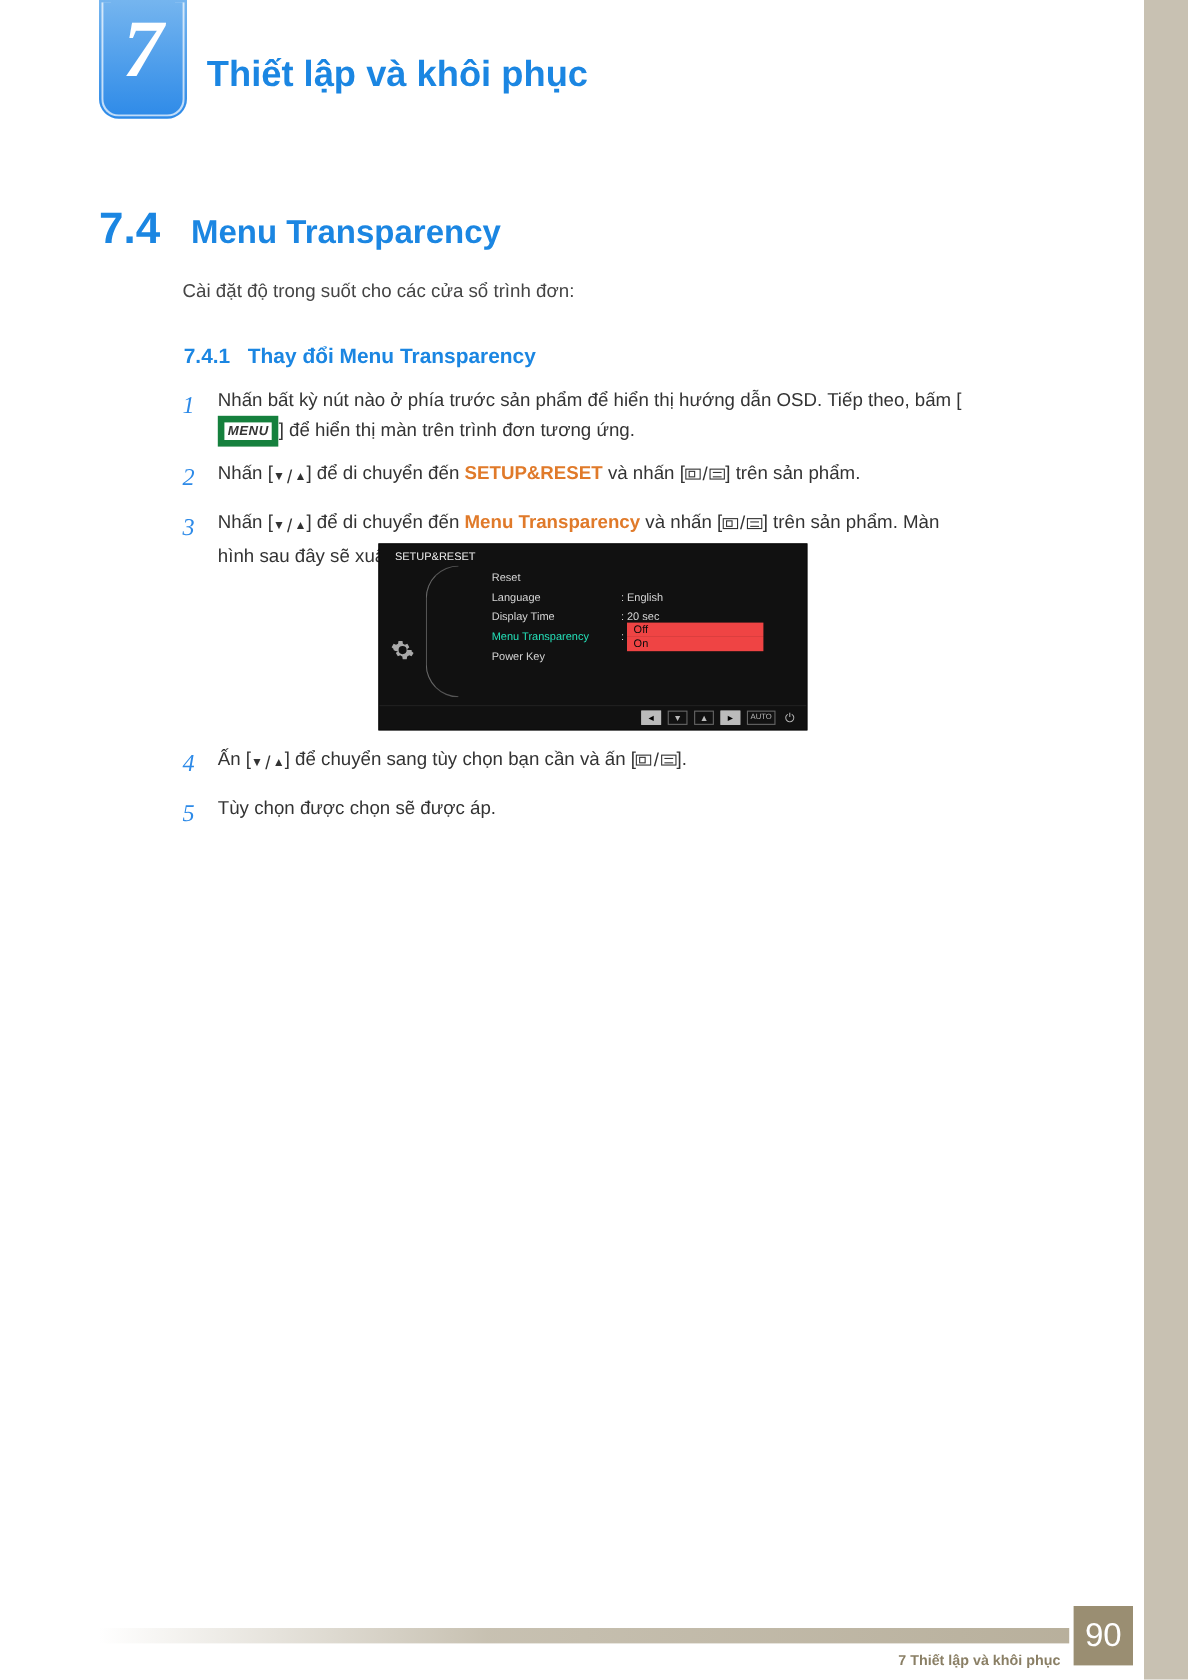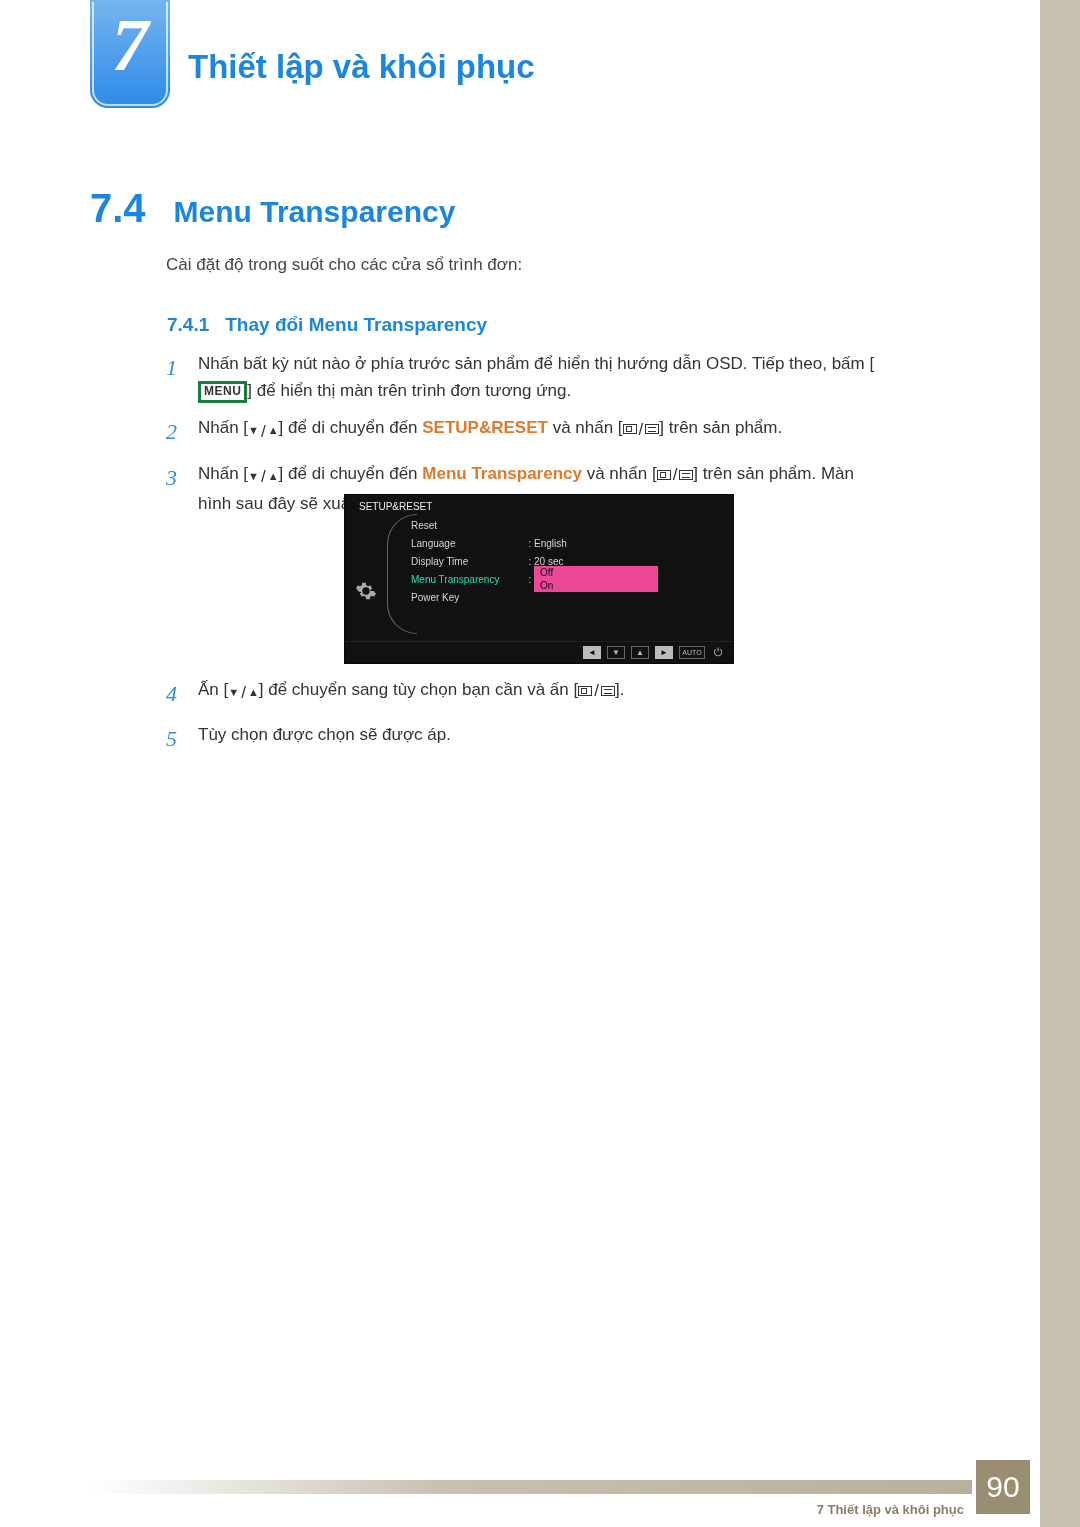--- a/index.html
+++ b/index.html
@@ -19,42 +19,42 @@
   
   .subsec-row { position: absolute; left: 167px; top: 314px; display: flex; gap: 16px; align-items:baseline;}
   .subsec-num { color: #1b86e2; font-size: 19px; font-weight: 700; }
   .subsec-title { color: #1b86e2; font-size: 19px; font-weight: 700; }
   
   .steps { position: absolute; left: 166px; top: 350px; width: 720px; }
   .step { display: flex; gap: 14px; margin-bottom: 10px; line-height: 1.6; font-size: 17px; color: #333; }
   .step-num { font-family: Georgia, 'Times New Roman', serif; font-style: italic; color: #2d8ae8; font-size: 22px; font-weight: 400; width: 18px; flex-shrink:0; }
   .step-body { flex: 1; }
   .kw-orange { color: #e07a2a; font-weight: 700; }
-  .kbd { display:inline-block; border:3px solid #15803d; padding: 0 3px; font-size: 12px; font-weight:700; letter-spacing:0.5px; vertical-align: 1px; line-height:1.3;}
+  .kbd { display:inline-block; border:6px solid #15803d; padding: 0 3px; font-size: 12px; font-weight:700; letter-spacing:0.5px; vertical-align: 1px; line-height:1.3;font-style:italic;}
   .iconpair { display:inline-flex; align-items:center; gap:2px; vertical-align:-1px;}
   .tri { font-size: 11px; }
   .rect-icon { display:inline-block; width:14px; height:10px; border:1.4px solid #333; position:relative; vertical-align:-1px;}
   .rect-icon.left::after{content:"";position:absolute;left:2px;top:1px;width:4px;height:4px;border:1px solid #333;}
   .rect-icon.right::after{content:"";position:absolute;left:2px;top:2px;right:2px;height:3px;border-top:1px solid #333;border-bottom:1px solid #333;}
 
   
   .osd { position: absolute; left: 344px; top: 494px; width: 390px; height: 170px; background: #111; color: #ddd; font-size: 10px; border: 1px solid #0a0a0a;}
   .osd-title { font-size: 10px; padding: 6px 14px 4px; color: #eee; }
-  .osd-body { position: relative; padding-left: 66px; height: 118px; }
+  .osd-body { position: relative; padding-left: 102px; height: 118px; }
   .osd-arc { position:absolute; left: 42px; top: -2px; width: 30px; height: 120px; border:1px solid #555; border-right:none; border-top-left-radius: 60px 60px; border-bottom-left-radius: 60px 60px; border-left-color:#666;}
   .osd-gear { position:absolute; left: 10px; top: 64px; width:22px; height:22px; }
   .osd-gear svg { width:22px; height:22px; fill:#aaa; }
   .osd-row { display:flex; align-items:center; height: 18px; }
   .osd-label { width: 115px; color:#d5d5d5; }
   .osd-colon { width: 8px; color:#d5d5d5; text-align:center;}
   .osd-val { color:#d5d5d5; }
   .osd-row.active .osd-label { color:#24e0b8; }
   .osd-options { display:flex; flex-direction:column; flex:1; }
   .osd-opt { padding: 1px 6px; }
-  .osd-opt.sel { background:#ec4899; color:#0a0a0a; width: 124px; }
+  .osd-opt.sel { background:#ef4444; color:#0a0a0a; width: 124px; }
   .osd-footer { position:absolute; bottom:0; left:0; right:0; height:22px; border-top:1px solid #222; display:flex; justify-content:flex-end; gap:6px; align-items:center; padding: 0 8px;}
   .osd-key { width:18px; height:13px; border:1px solid #666; color:#bbb; font-size:8px; display:flex; align-items:center; justify-content:center; }
   .osd-key.inv { background:#bbb; color:#000; border-color:#bbb;}
   .osd-key.auto { width:26px; font-size:7px; letter-spacing:0; }
   .osd-power { width:14px; height:14px; color:#bbb; font-size:11px; display:flex; align-items:center; justify-content:center;}
 
   .steps2 { position: absolute; left: 166px; top: 676px; width: 720px; }
   
   .footer { position:absolute; left:90px; bottom:20px; right:50px; height:40px; display:flex; align-items:center; }
   .foot-bar { flex:1; height:14px; background: linear-gradient(90deg, rgba(154,142,114,0) 0%, rgba(154,142,114,0.55) 40%, rgba(154,142,114,0.7) 100%); position:relative;}

